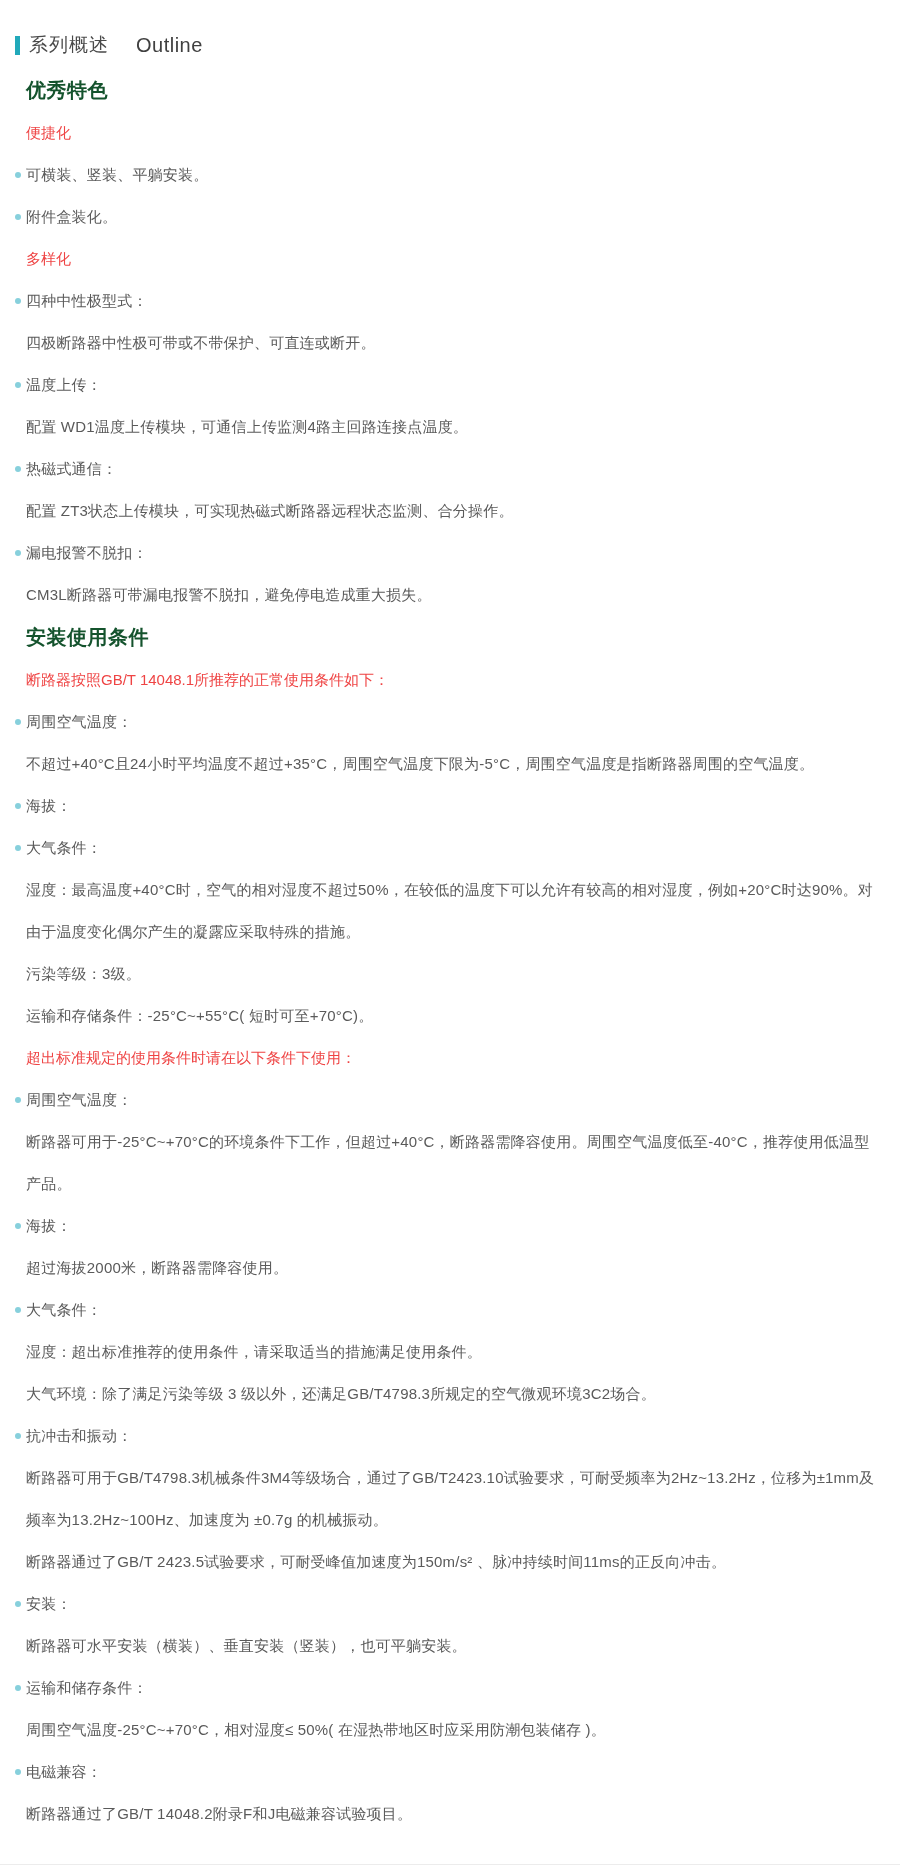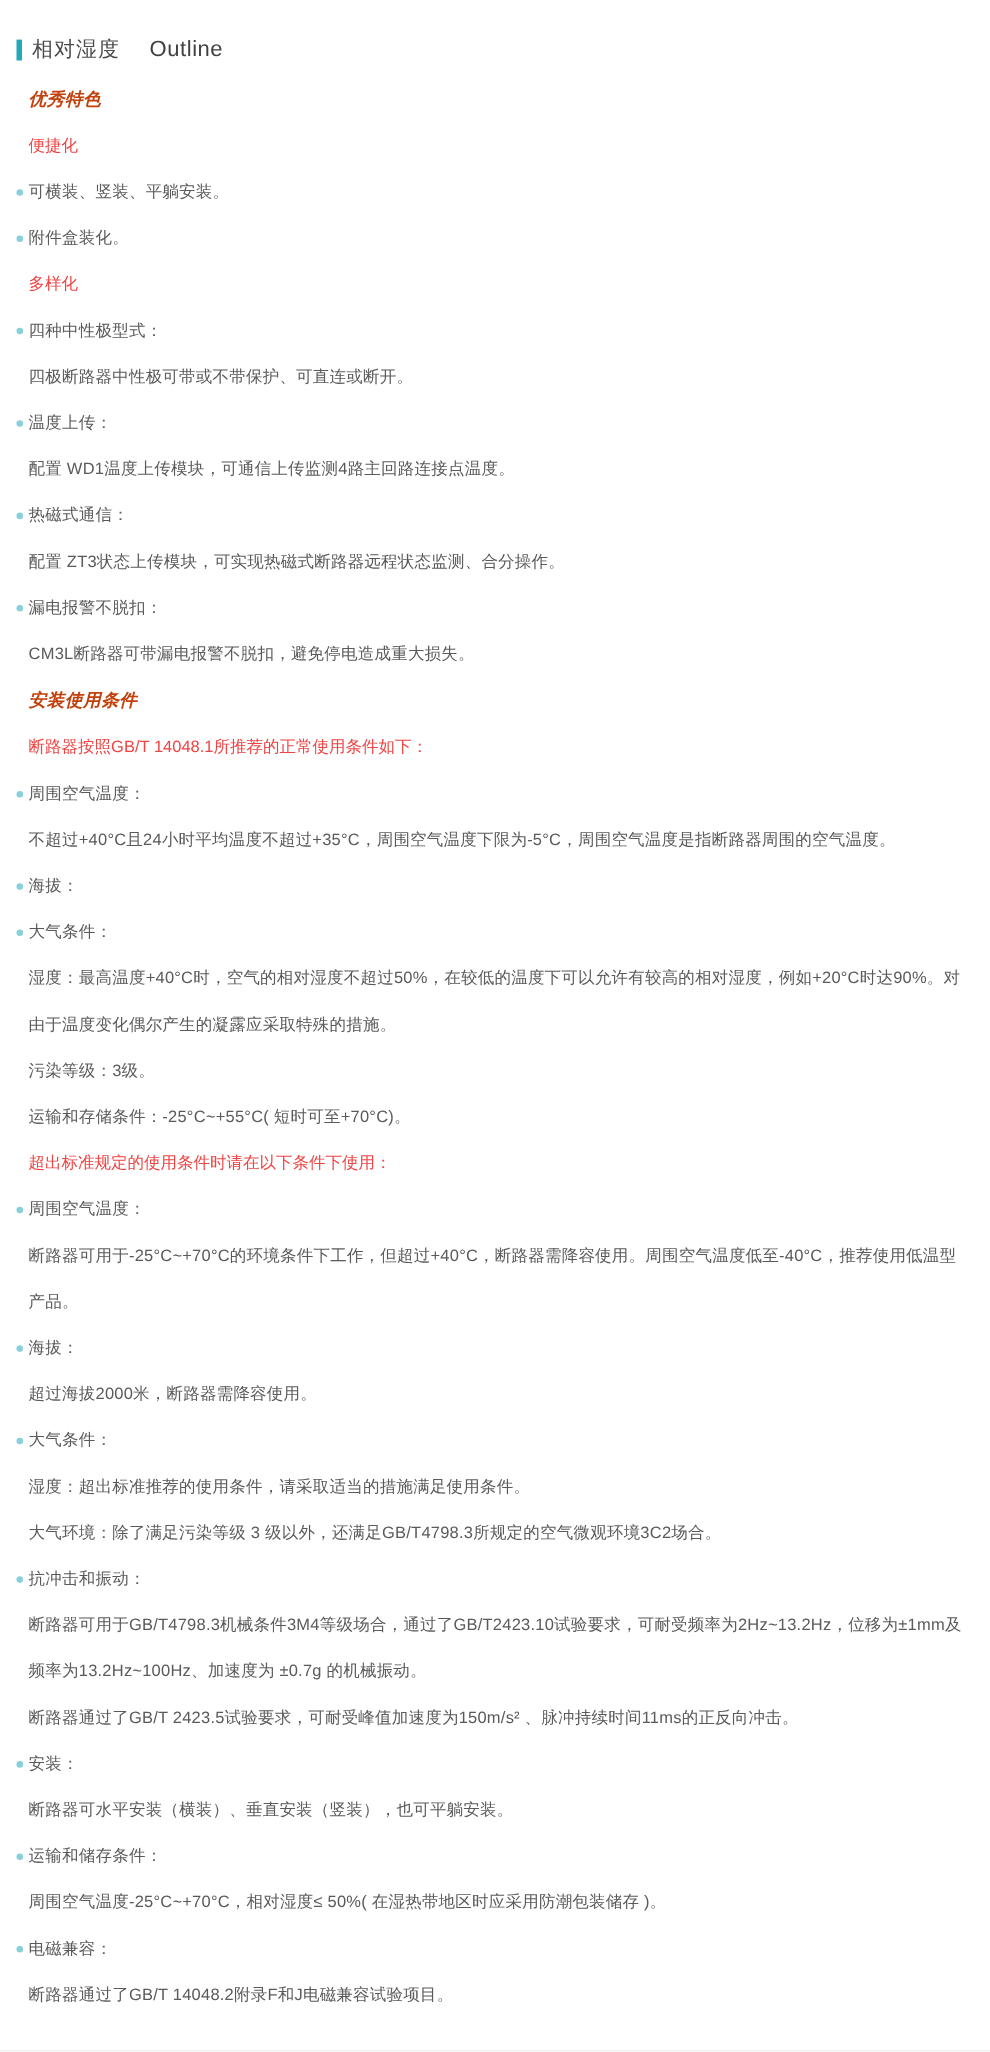--- a/index.html
+++ b/index.html
@@ -40,26 +40,25 @@
     color: #404040;
     margin-left: 27px;
     letter-spacing: 0.5px;
   }
   .content {
     padding-left: 11px;
     padding-right: 5px;
   }
   .content > div { margin: 0; }
   .h1 {
-    font-size: 16px;
+    font-size: 20px;
     font-weight: bold;
-    color: #c2410c;
+    color: #14532d;
     line-height: 43px;
     letter-spacing: 0.5px;
-    font-style: italic;
   }
   .h2 {
     font-size: 15px;
     font-weight: normal;
     color: #ef4444;
     line-height: 42px;
   }
   .para, .bullet-item {
     font-size: 15px;
     color: #5a5a5a;
@@ -76,21 +75,21 @@
     border-radius: 50%;
     background: #87d0dc;
   }
 </style>
 </head>
 <body>
 
 <div class="page">
   <div class="section-header">
     <span class="accent-bar"></span>
-    <span class="title-zh">相对湿度</span>
+    <span class="title-zh">系列概述</span>
     <span class="title-en">Outline</span>
   </div>
   <div class="content" id="content">
       <div class="h1">优秀特色</div>
       <div class="h2">便捷化</div>
       <div class="bullet-item"><span class="dot"></span><span>可横装、竖装、平躺安装。</span></div>
       <div class="bullet-item"><span class="dot"></span><span>附件盒装化。</span></div>
       <div class="h2">多样化</div>
       <div class="bullet-item"><span class="dot"></span><span>四种中性极型式：</span></div>
       <div class="para">四极断路器中性极可带或不带保护、可直连或断开。</div>

